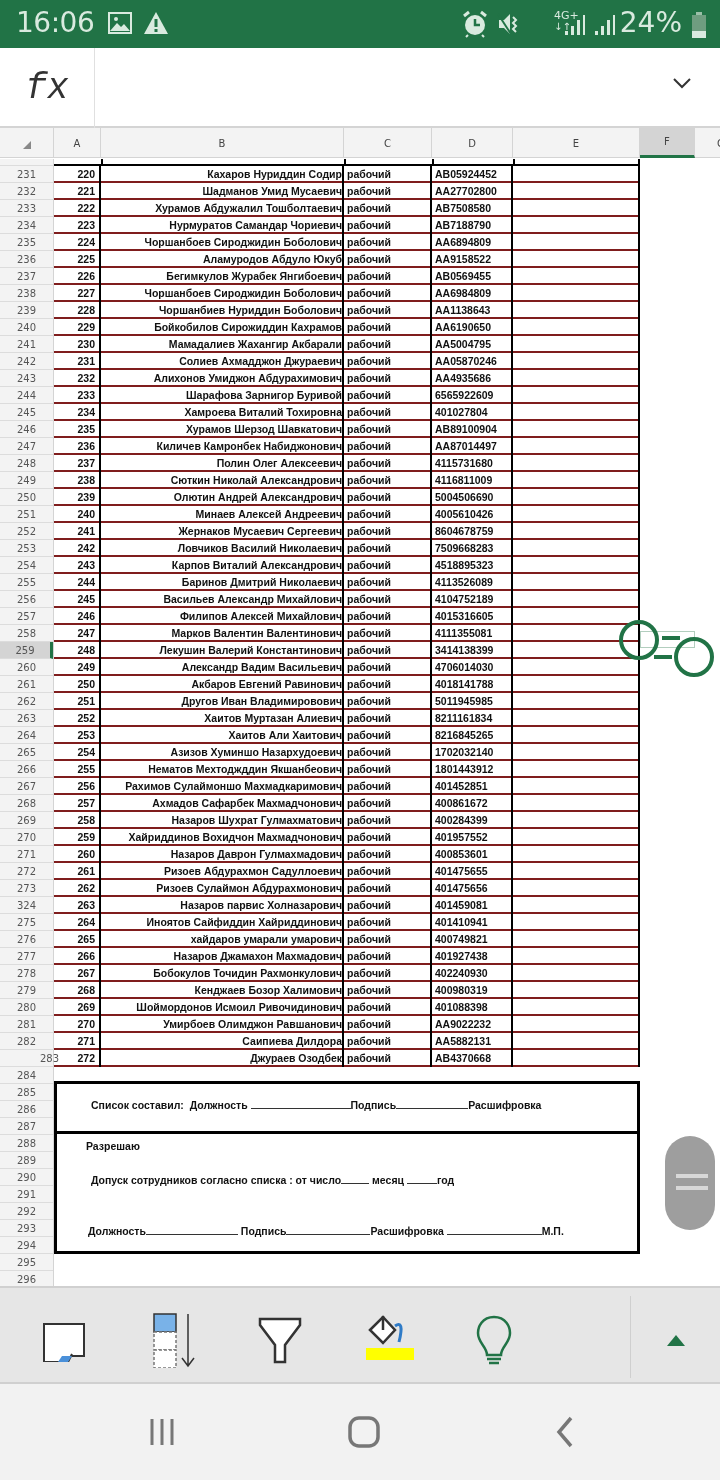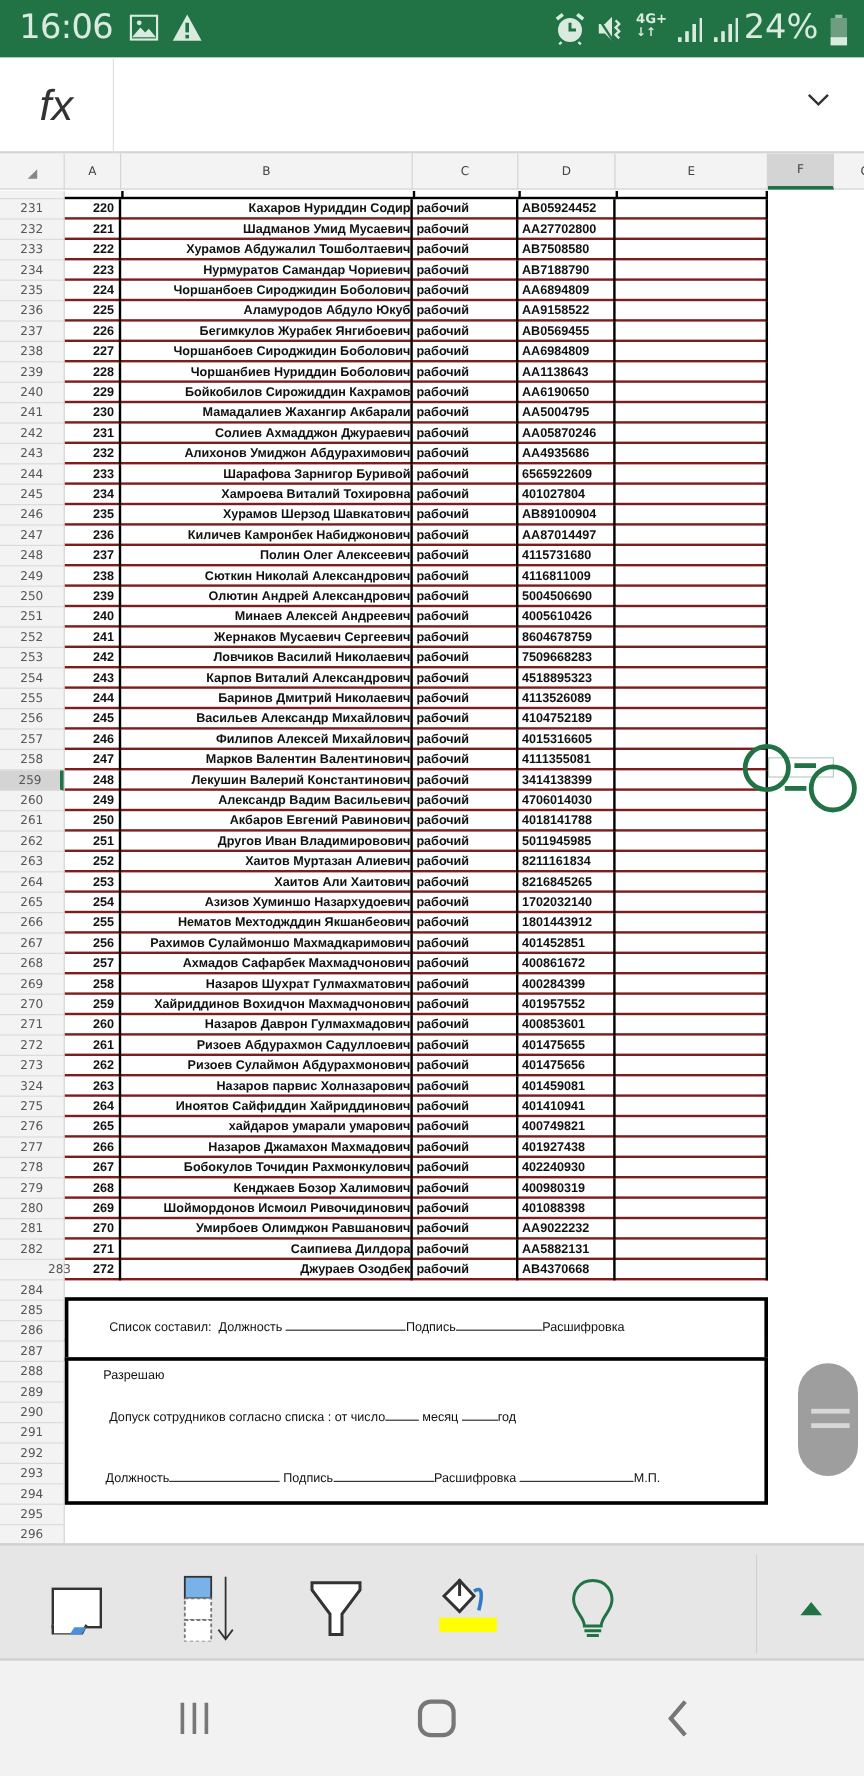--- a/index.html
+++ b/index.html
@@ -2,42 +2,42 @@
 <html><head>
 <meta charset="utf-8">
 <style>
   * { box-sizing: border-box; margin: 0; padding: 0; }
   html, body { width: 720px; height: 1480px; overflow: hidden; background: #fff; font-family: "Liberation Sans", sans-serif; }
   .statusbar { position: absolute; left: 0; top: 0; width: 720px; height: 48px; background: #217346; color: #d9eadf; }
   .statusbar .time { position: absolute; left: 16px; top: 6px; font-size: 28px; font-family: "DejaVu Sans", sans-serif; letter-spacing: -0.5px; }
   .statusbar .ic { position: absolute; top: 10px; }
   .statusbar .battery-text { position: absolute; right: 38px; top: 6px; font-size: 28px; font-family: "DejaVu Sans", sans-serif; }
   .formulabar { position: absolute; left: 0; top: 48px; width: 720px; height: 80px; background: #fff; border-bottom: 2px solid #d4d4d4; }
-  .fx { position: absolute; left: 0; top: 0; width: 95px; height: 80px; border-right: 1px solid #e0e0e0; display: flex; align-items: center; justify-content: center; font-family: Liberation Sans, sans-serif; font-style: italic; font-size: 36px; color: #333; }
+  .fx { position: absolute; left: 0; top: 0; width: 95px; height: 80px; border-right: 1px solid #e0e0e0; display: flex; align-items: center; justify-content: center; font-family: Liberation Mono, monospace; font-style: italic; font-size: 36px; color: #333; }
   .formula-input { position: absolute; left: 96px; top: 0; width: 560px; height: 80px; border: none; outline: none; background: transparent; }
   .chev { position: absolute; right: 28px; top: 28px; }
   .colhdr { position: absolute; top: 128px; left: 0; width: 720px; height: 30px; background: #f3f3f3; border-bottom: 1px solid #d4d4d4; }
   .colhdr .h { position: absolute; top: 0; height: 30px; border-right: 1px solid #d4d4d4; font-size: 10px; color: #444; display: flex; align-items: center; justify-content: center; font-family: "DejaVu Sans", sans-serif; }
   .colhdr .h.sel { background: #d4d4d4; border-bottom: 3px solid #217346; }
   .corner-tri { width: 0; height: 0; border-left: 8px solid transparent; border-bottom: 8px solid #888; margin-top: 4px; }
   .grid { position: absolute; top: 159px; left: 0; width: 720px; height: 1127px; overflow: hidden; background: #fff; }
   .rownums { position: absolute; left: 0; top: 0; width: 54px; height: 100%; background: #f3f3f3; border-right: 1px solid #d4d4d4; }
   .rn { position: absolute; left: 0; width: 53px; height: 17px; font-size: 10px; color: #555; text-align: center; line-height: 17px; border-bottom: 1px solid #dcdcdc; font-family: "DejaVu Sans", sans-serif; }
   .rn.sel { background: #d4d4d4; border-right: 3px solid #217346; }
   .datarow { position: absolute; left: 54px; height: 17px; width: 586px; border-bottom: 2px solid #7f1d1d; }
   .cell { position: absolute; top: 0; height: 17px; font-size: 10.5px; font-weight: bold; color: #111; line-height: 16px; white-space: nowrap; overflow: hidden; border-right: 2px solid #000; }
   .cA { left: 0; width: 47px; text-align: right; padding-right: 4px; }
   .cB { left: 47px; width: 243px; padding-left: 4px; text-align: right; }
   .cC { left: 290px; width: 88px; padding-left: 3px; }
   .cD { left: 378px; width: 81px; padding-left: 3px; }
   .cE { left: 459px; width: 127px; }
   .tabletop { position: absolute; left: 54px; top: 5px; width: 586px; height: 2px; background: #000; }
   .partial-row { position: absolute; left: 54px; top: 0; width: 586px; height: 7px; overflow: hidden; }
   .box { position: absolute; left: 54px; width: 586px; border: 3px solid #000; background: #fff; }
-  .box-text { position: absolute; font-size: 10.5px; font-weight: normal; color: #111; white-space: nowrap; }
+  .box-text { position: absolute; font-size: 10.5px; font-weight: bold; color: #111; white-space: nowrap; }
   .uline { display: inline-block; border-bottom: 1px solid #333; height: 10px; vertical-align: baseline; }
   .handle { position: absolute; width: 40px; height: 40px; border-radius: 50%; border: 4px solid #217346; background: transparent; }
   .handle-bar { position: absolute; height: 4px; background: #217346; }
   .scrollthumb { position: absolute; left: 665px; top: 1136px; width: 50px; height: 94px; border-radius: 25px; background: #9e9e9e; }
   .scrollthumb .l { position: absolute; left: 11px; width: 32px; height: 4px; background: #d8d8d8; }
   .toolbar { position: absolute; left: 0; top: 1286px; width: 720px; height: 98px; background: #e6e6e6; border-top: 2px solid #d0d0d0; border-bottom: 2px solid #d0d0d0; }
   .tb { position: absolute; top: 24px; width: 56px; height: 56px; display: flex; align-items: center; justify-content: center; }
   .tb-sep { position: absolute; left: 630px; top: 8px; width: 1px; height: 82px; background: #cfcfcf; }
   .navbar { position: absolute; left: 0; top: 1384px; width: 720px; height: 96px; background: #f2f2f2; }
   .nv { position: absolute; top: 28px; width: 40px; height: 40px; display: flex; align-items: center; justify-content: center; }
@@ -69,21 +69,21 @@
         <path d="M7 25 L5 27 M21 25 L23 27" stroke="#d9eadf" stroke-width="2"></path>
       </svg>
   </span>
   <span class="ic" style="left:497px;top:12px">
     <svg width="24" height="24" viewBox="0 0 24 24">
         <path d="M2 8 H7 L13 2 V22 L7 16 H2 Z" fill="#d9eadf"></path>
         <path d="M16 5 L19 8 L16 11 L19 14 L16 17 L19 20" stroke="#d9eadf" stroke-width="2" fill="none"></path>
         <path d="M1 2 L14 22" stroke="#217346" stroke-width="2"></path>
       </svg>
   </span>
-  <span class="ic" style="left:530px;top:10px;font-size:11px;line-height:11px;font-family:'DejaVu Sans',sans-serif;font-weight:bold;">
+  <span class="ic" style="left:554px;top:10px;font-size:11px;line-height:11px;font-family:'DejaVu Sans',sans-serif;">
     <span>4G+</span><br><span style="font-size:10px">↓↑</span>
   </span>
   <span class="ic" style="left:564px;top:14px">
     <svg width="22" height="22" viewBox="0 0 22 22">
         <rect x="1" y="17" width="3" height="4" fill="#d9eadf"></rect>
         <rect x="7" y="12" width="3" height="9" fill="#d9eadf"></rect>
         <rect x="13" y="6" width="3" height="15" fill="#d9eadf"></rect>
         <rect x="19" y="1" width="2" height="20" fill="#d9eadf"></rect>
       </svg>
   </span>

